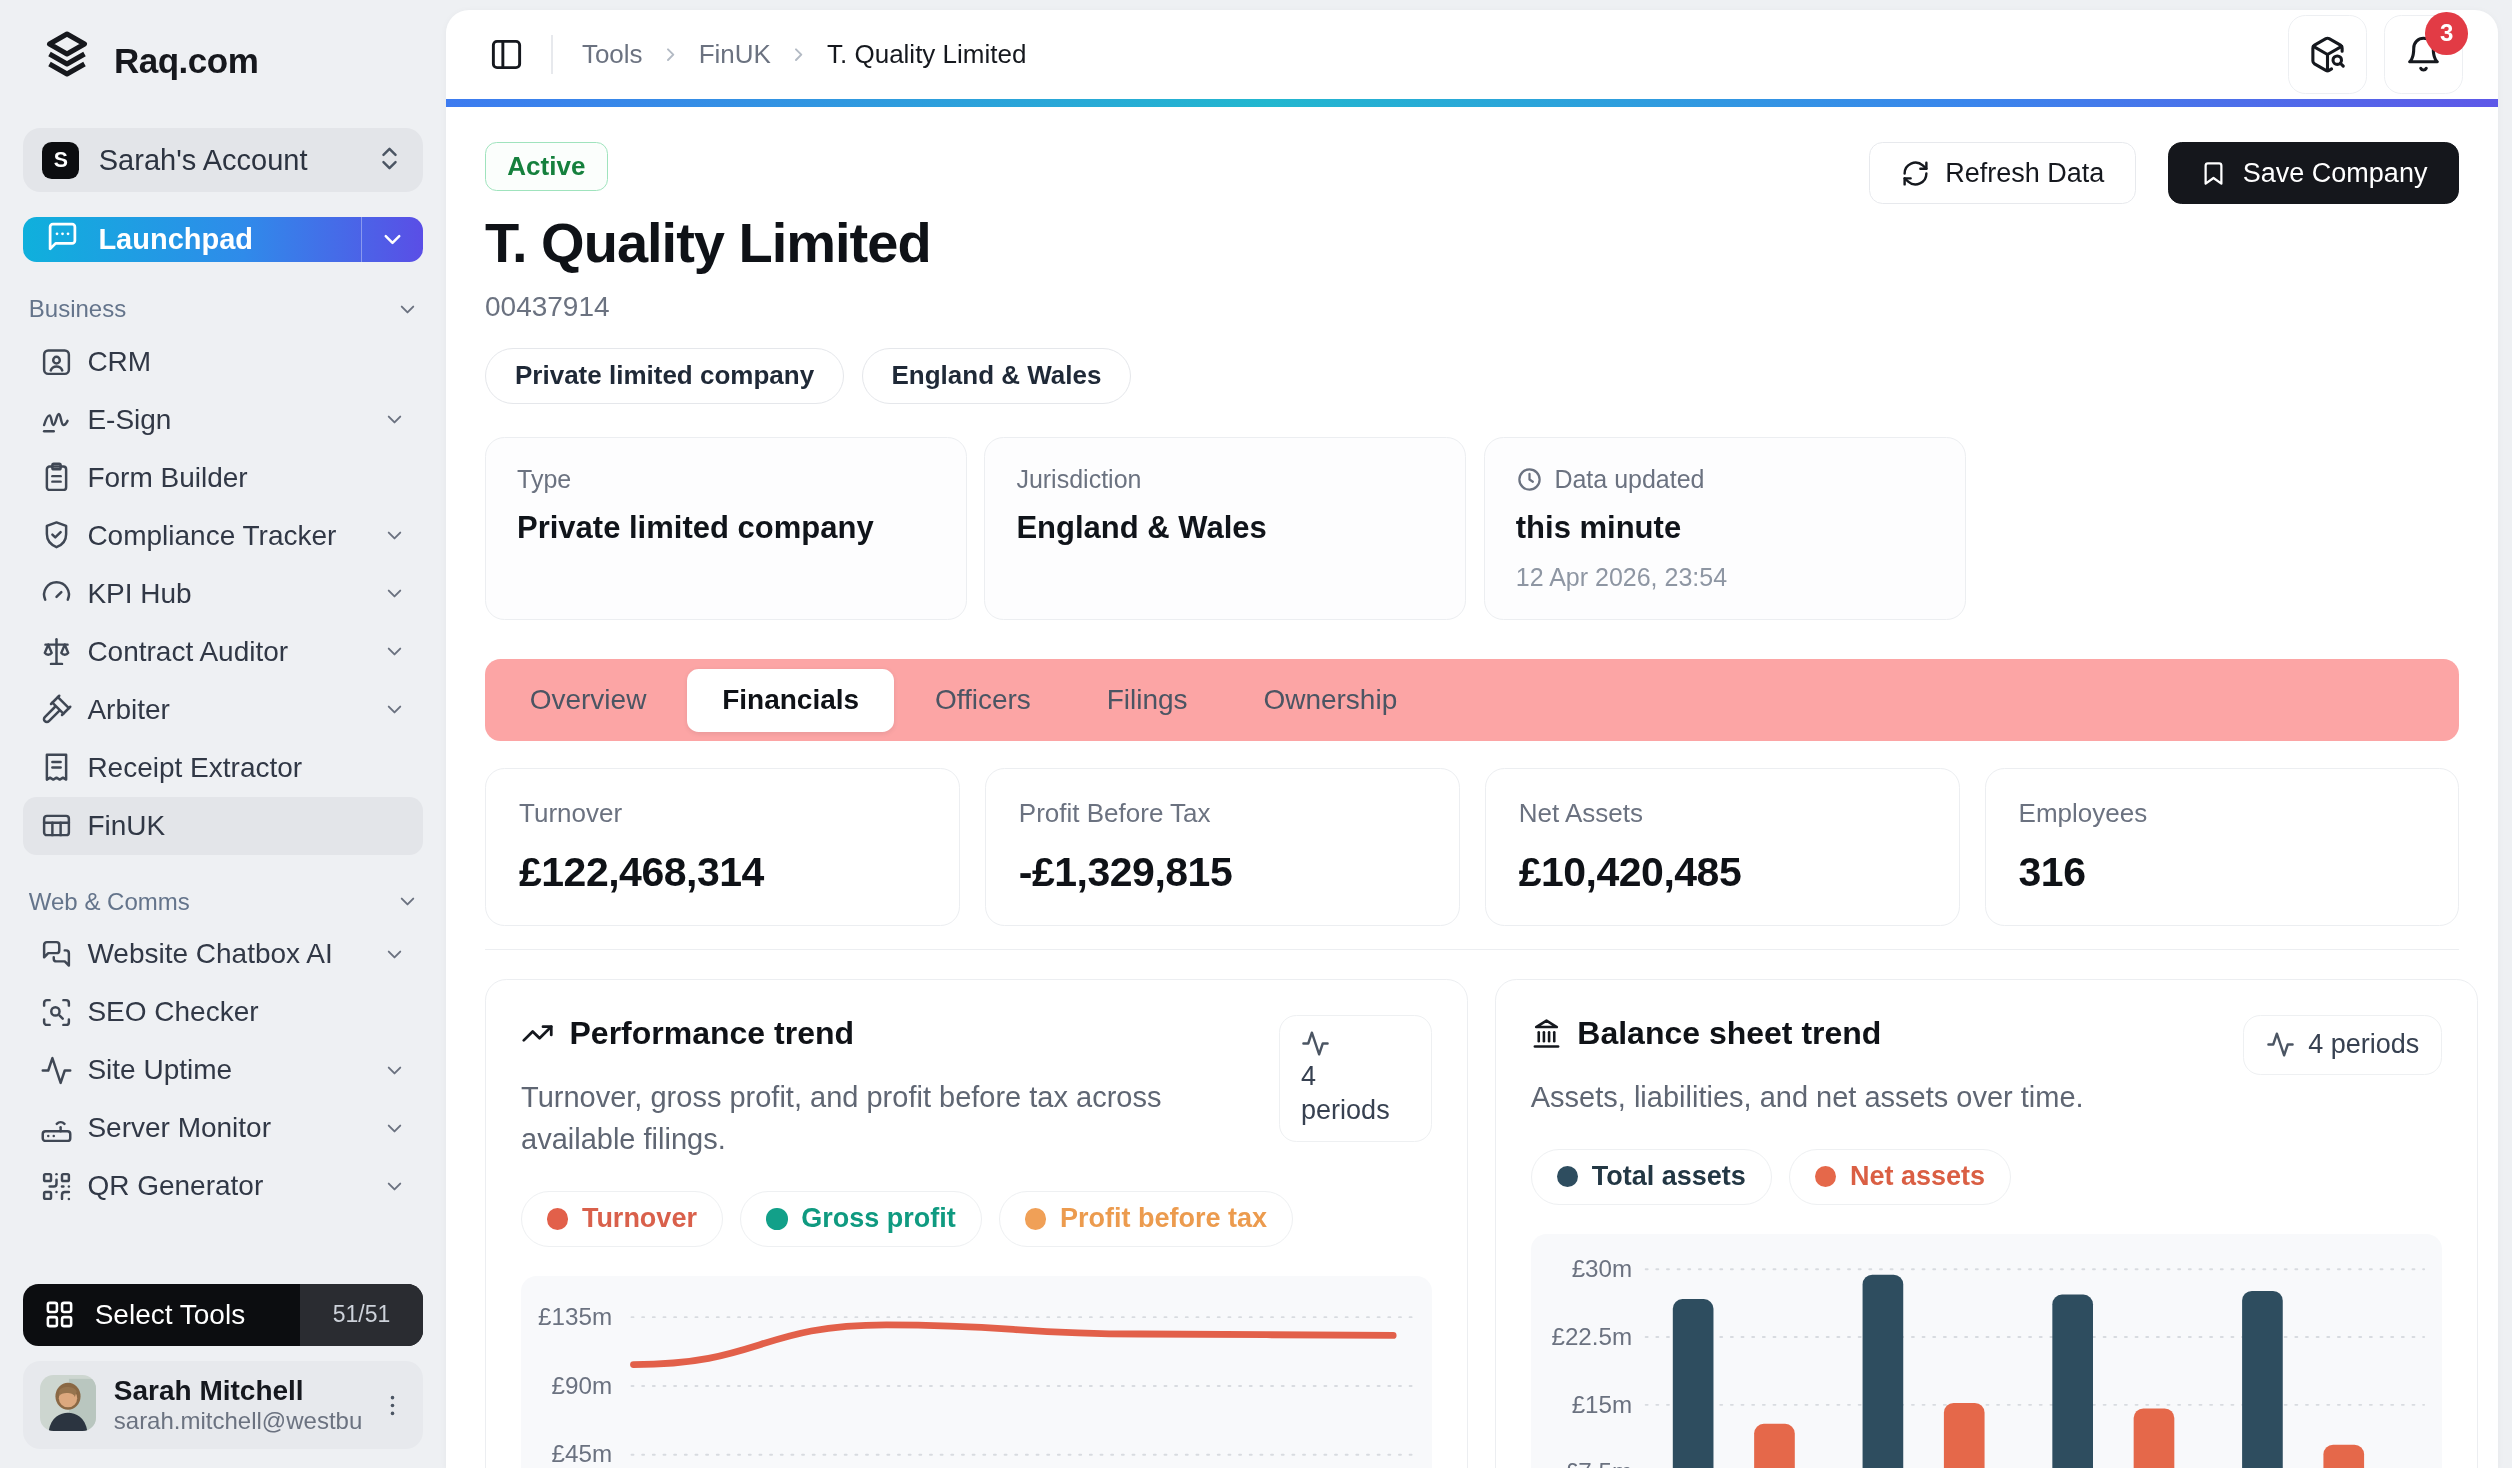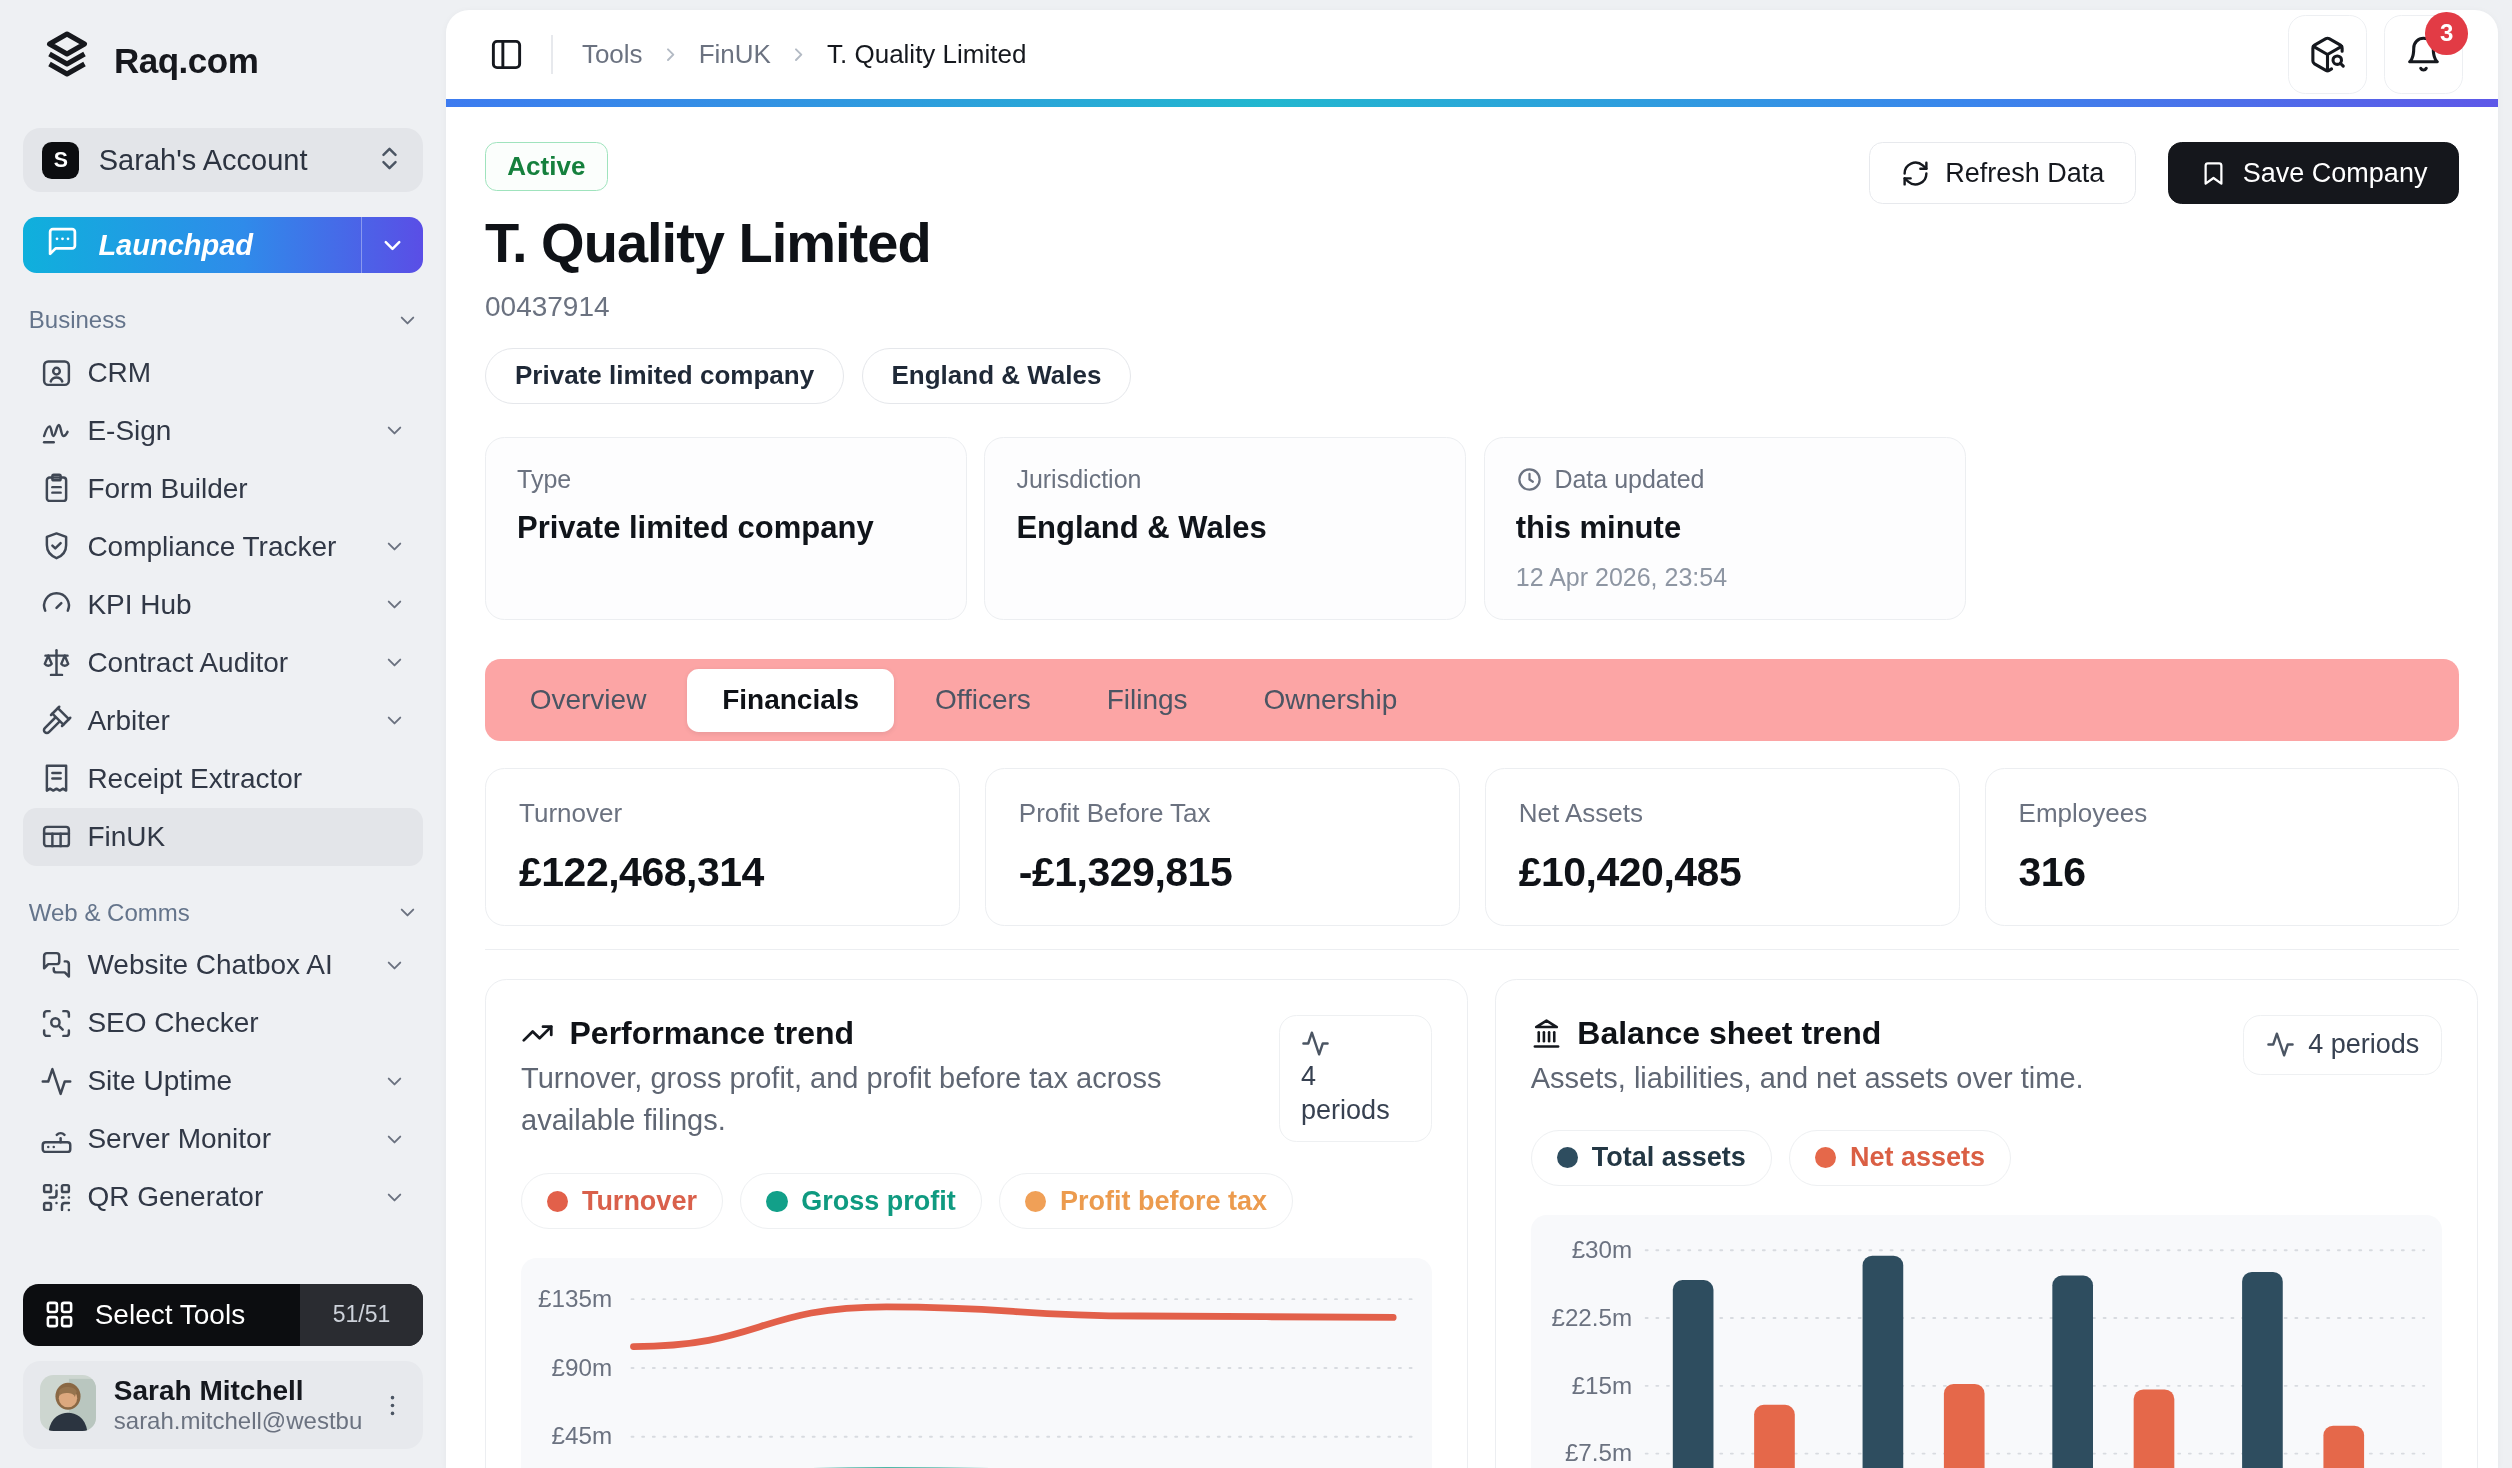--- a/index.html
+++ b/index.html
@@ -7,21 +7,21 @@
   body { font-family:"Liberation Sans","DejaVu Sans",sans-serif; background:#eef0f3; color:#111827; }
   .app { width:2512px; height:1468px; display:flex; }
 
   
   .sidebar { width:446px; flex:0 0 446px; height:100%; padding:29px 23px 19.4px 23px; display:flex; flex-direction:column; }
   .logo-row { display:flex; align-items:center; gap:17.4px; padding-left:13.6px; margin-bottom:35px; }
   .logo-name { font-size:35px; font-weight:bold; color:#16181d; letter-spacing:-0.5px; }
   .account-pill { display:flex; align-items:center; gap:19.4px; background:#e3e5e9; border-radius:17.4px; height:64px; padding:0 19.4px; cursor:pointer; }
   .account-avatar { width:37px; height:37px; background:#0c0d10; color:#fff; border-radius:9.7px; display:flex; align-items:center; justify-content:center; font-size:21.3px; font-weight:bold; }
   .account-label { font-size:29px; color:#2c3340; flex:1; }
-  .launchpad { margin-top:25px; height:56px; border-radius:13.6px; background:linear-gradient(90deg,#0fb0dc 0%,#2f8bea 55%,#5a4ee6 100%); display:flex; align-items:center; color:#fff; overflow:hidden; cursor:pointer;font-style:italic; }
+  .launchpad { margin-top:25px; height:45px; border-radius:13.6px; background:linear-gradient(90deg,#0fb0dc 0%,#2f8bea 55%,#5a4ee6 100%); display:flex; align-items:center; color:#fff; overflow:hidden; cursor:pointer; }
   .launchpad-main { flex:1; display:flex; align-items:center; gap:19.4px; padding:0 23px; font-size:29px; font-weight:600; }
   .launchpad-caret { width:62px; height:100%; display:flex; align-items:center; justify-content:center; border-left:1.9px solid rgba(255,255,255,.35); }
   .section-head { display:flex; align-items:center; justify-content:space-between; margin:33px 3.9px 9.7px 5.8px; }
   .section-label { font-size:24px; color:#64748b; }
   .nav-item { display:flex; align-items:center; gap:14px; height:58px; padding:0 17.4px; border-radius:13.6px; font-size:28px; color:#313846; cursor:pointer; }
   .nav-item.active { background:#e3e5e9; }
   .nav-item .grow { flex:1; }
   .select-tools { margin-top:auto; height:62px; border-radius:15.5px; background:#0c0d10; display:flex; align-items:center; overflow:hidden; cursor:pointer; color:#fff; }
   .select-tools-main { flex:1; display:flex; align-items:center; gap:19.4px; padding:0 21.3px; font-size:28px; }
   .select-tools-count { width:123px; align-self:stretch; background:#2a2c31; display:flex; align-items:center; justify-content:center; font-size:23px; color:#cdd2da; }
@@ -68,21 +68,21 @@
   .metric-label { font-size:26px; color:#6b7280; }
   .metric-value { font-size:41px; font-weight:bold; letter-spacing:-0.5px; color:#0f1217; margin-top:19.4px; }
 
   .accounts-bar { margin-top:23px; border:1.9px solid #eceef1; border-top:none; border-radius:15.5px; background:#fcfdfd; overflow:hidden; }
   .accounts-grad { height:7.8px; background:linear-gradient(90deg,#4a82f2 0%,#23b4c9 45%,#675ae9 100%); }
 
   .charts-grid { display:grid; grid-template-columns:1fr 1fr; gap:27px; margin-top:29px; }
   .chart-card { border:1.9px solid #eceef1; border-radius:21.3px; background:#fff; padding:35px; height:795px; }
   .chart-head { display:flex; align-items:flex-start; }
   .chart-title-row { display:flex; align-items:center; gap:15.5px; font-size:32px; font-weight:bold; color:#0f1217; }
-  .chart-sub { font-size:29px; color:#5f6673; line-height:1.45; margin-top:5px; }
+  .chart-sub { font-size:29px; color:#5f6673; line-height:1.45; margin-top:24px; }
   .periods-pill { margin-left:auto; border:1.9px solid #eef0f2; border-radius:17.4px; display:flex; align-items:center; gap:13.6px; padding:13.6px 21.3px; font-size:27px; color:#374151; background:#fff; }
   .periods-pill.narrow { max-width:153px; flex-wrap:wrap; row-gap:1.9px; line-height:1.25; }
   .legend-row { display:flex; gap:17.4px; margin-top:31px; }
   .legend-pill { display:flex; align-items:center; gap:13.6px; border:1.9px solid #eef0f2; border-radius:968px; padding:11.6px 25px; font-size:27px; font-weight:600; background:#fff; }
   .dot { width:21.3px; height:21.3px; border-radius:50%; }
   .chart-area { margin-top:29px; background:#f8f9fb; border-radius:15.5px; padding:13.6px 1.9px 0 1.9px; }
 </style>
 </head>
 <body>
 

